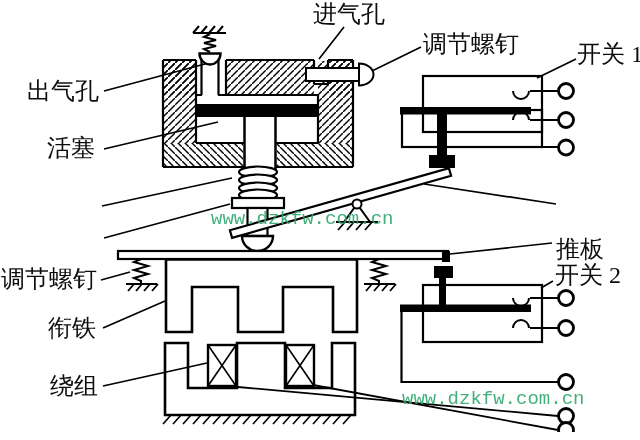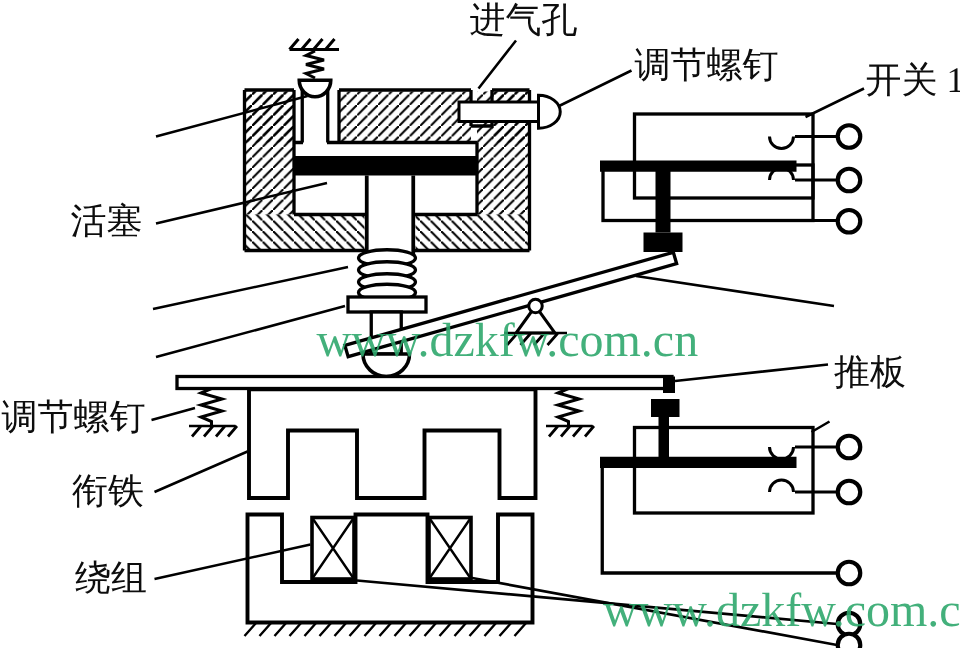--- a/index.html
+++ b/index.html
@@ -1,22 +1,22 @@
 <!DOCTYPE html>
 <html><head>
 <meta charset="utf-8">
 <style>
   html,body{margin:0;padding:0;background:#fff;}
   #canvas{position:relative;width:640px;height:432px;background:#ffffff;overflow:hidden;
           font-family:"Liberation Serif","DejaVu Serif",serif;}
   #diagram-svg{position:absolute;left:0;top:0;}
   .lbl{position:absolute;color:#0d0d0d;font-size:24px;line-height:1.05;white-space:nowrap;
        font-family:"Liberation Serif","DejaVu Serif",serif;}
-  .watermark{position:absolute;font-size:32px;letter-spacing:0px;white-space:nowrap;
-       font-family:Liberation Serif, serif;opacity:.9;}
+  .watermark{position:absolute;font-size:19px;letter-spacing:0px;white-space:nowrap;
+       font-family:Liberation Mono, monospace;opacity:.9;}
 </style>
 </head>
 <body>
 
 <div id="canvas">
 <svg id="diagram-svg" width="640" height="440" viewBox="0 0 640 440">
   <defs>
     <pattern id="hatch1" width="7" height="7" patternUnits="userSpaceOnUse">
       <path d="M-1,8 L8,-1" stroke="#000" stroke-width="1.4" fill="none"></path>
     </pattern>
@@ -136,21 +136,23 @@
 
   <path d="M344,27 L319,59 M421,47 L372,71 M576,59 L537,78
            M104,91 L205,64 M104,149 L218,122 M102,206 L232,178 M104,238 L230,204
            M101,280 L130,272 M103,328 L165,301 M103,386 L207,363
            M556,204 L424,184 M552,243 L450,254 M553,281 L541,288" stroke="#000" stroke-width="1.7" fill="none"></path>
 </svg>
 
   <div class="lbl" style="left:313px;top:2px">进气孔</div>
   <div class="lbl" style="left:423px;top:32px">调节螺钉</div>
   <div class="lbl" style="left:577px;top:42px">开关 1</div>
+  <div class="lbl" style="left:27px;top:79px">出气孔</div>
   <div class="lbl" style="left:47px;top:136px">活塞</div>
   <div class="lbl" style="left:556px;top:237px">推板</div>
   <div class="lbl" style="left:1px;top:267px">调节螺钉</div>
   <div class="lbl" style="left:48px;top:316px">衔铁</div>
+  <div class="lbl" style="left:555px;top:263px">开关 2</div>
   <div class="lbl" style="left:50px;top:374px">绕组</div>
 
   <div class="watermark" style="left: 211px; top: 208px; color: rgb(47, 168, 109);">www.dzkfw.com.cn</div>
   <div class="watermark" style="left: 402px; top: 388px; color: rgb(47, 168, 109);">www.dzkfw.com.cn</div>
 </div>
 
 </body></html>

